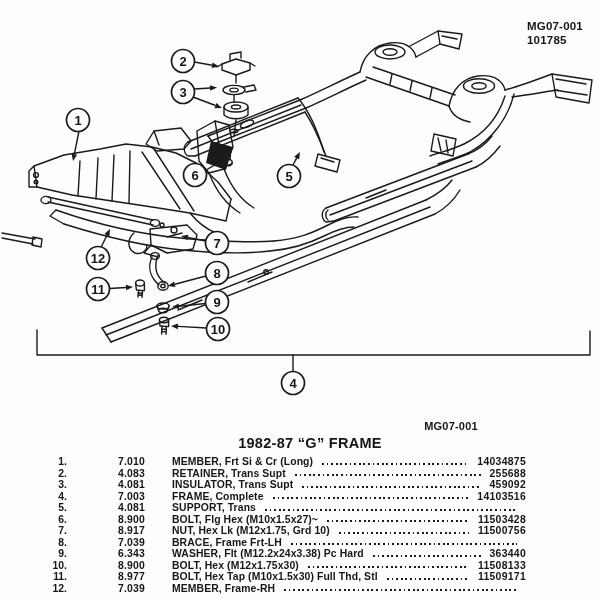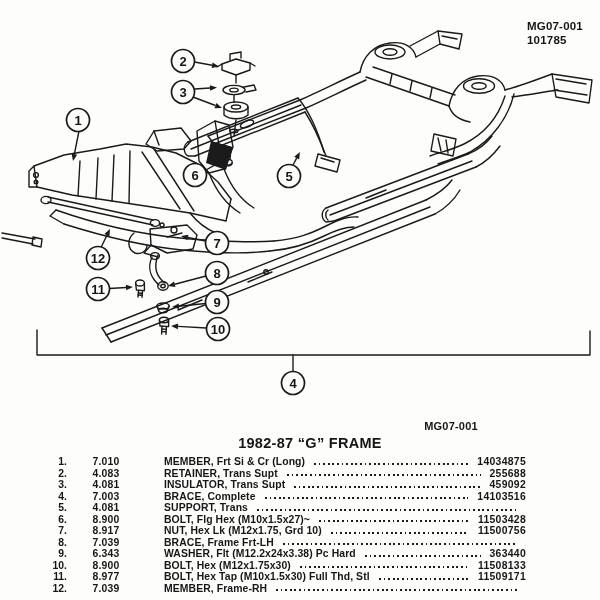--- a/index.html
+++ b/index.html
@@ -11,22 +11,22 @@
   #diagram{position:absolute;left:0;top:0;}
   .ink{stroke:#1a1a1a;fill:none;stroke-width:1.4;stroke-linejoin:round;stroke-linecap:round;}
   .balloon circle{fill:#fdfdfb;stroke:#1a1a1a;stroke-width:1.7;}
   .balloon text{font:bold 13px "Liberation Sans",sans-serif;fill:#141414;text-anchor:middle;}
   #doc-code-block{position:absolute;left:527px;top:20px;font-weight:bold;font-size:11.5px;line-height:13.5px;letter-spacing:.2px;}
   #figure-code{position:absolute;left:376px;top:420px;width:150px;text-align:center;font-weight:bold;font-size:11px;letter-spacing:.2px;}
   #title{position:absolute;left:10px;top:435px;width:600px;text-align:center;font-weight:bold;font-size:14.5px;letter-spacing:.3px;}
   #parts{position:absolute;left:40px;top:456px;width:486px;}
   .prow{display:flex;height:11.5px;line-height:11.6px;font-size:10.4px;font-weight:bold;white-space:nowrap;}
   .c-item{width:27px;text-align:right;flex:none;}
-  .c-group{width:78px;text-align:center;flex:none;letter-spacing:.2px;}
-  .c-desc{margin-left:19px;flex:none;letter-spacing:.1px;}
+  .c-group{width:78px;text-align:right;flex:none;letter-spacing:.2px;}
+  .c-desc{margin-left:27px;flex:none;letter-spacing:.1px;}
   .c-dots{flex:1;align-self:flex-end;height:2px;margin:0 9px 3px 9px;
     background-image:repeating-linear-gradient(to right,#1b1b1b 0 1.8px,transparent 1.8px 4.6px);}
   .c-part{flex:none;text-align:right;letter-spacing:.3px;}
 </style>
 </head>
 <body>
 
 <div id="page">
 
   <svg id="diagram" width="600" height="412" viewBox="0 0 600 412" xmlns="http://www.w3.org/2000/svg">
@@ -291,21 +291,21 @@
       <div class="prow">
         <span class="c-item">3.</span>
         <span class="c-group">4.081</span>
         <span class="c-desc">INSULATOR, Trans Supt</span>
         <span class="c-dots"></span>
         <span class="c-part">459092</span>
       </div>
       <div class="prow">
         <span class="c-item">4.</span>
         <span class="c-group">7.003</span>
-        <span class="c-desc">BRACE, Complete</span>
+        <span class="c-desc">FRAME, Complete</span>
         <span class="c-dots"></span>
         <span class="c-part">14103516</span>
       </div>
       <div class="prow">
         <span class="c-item">5.</span>
         <span class="c-group">4.081</span>
         <span class="c-desc">SUPPORT, Trans</span>
         <span class="c-dots"></span>
         <span class="c-part"></span>
       </div>

